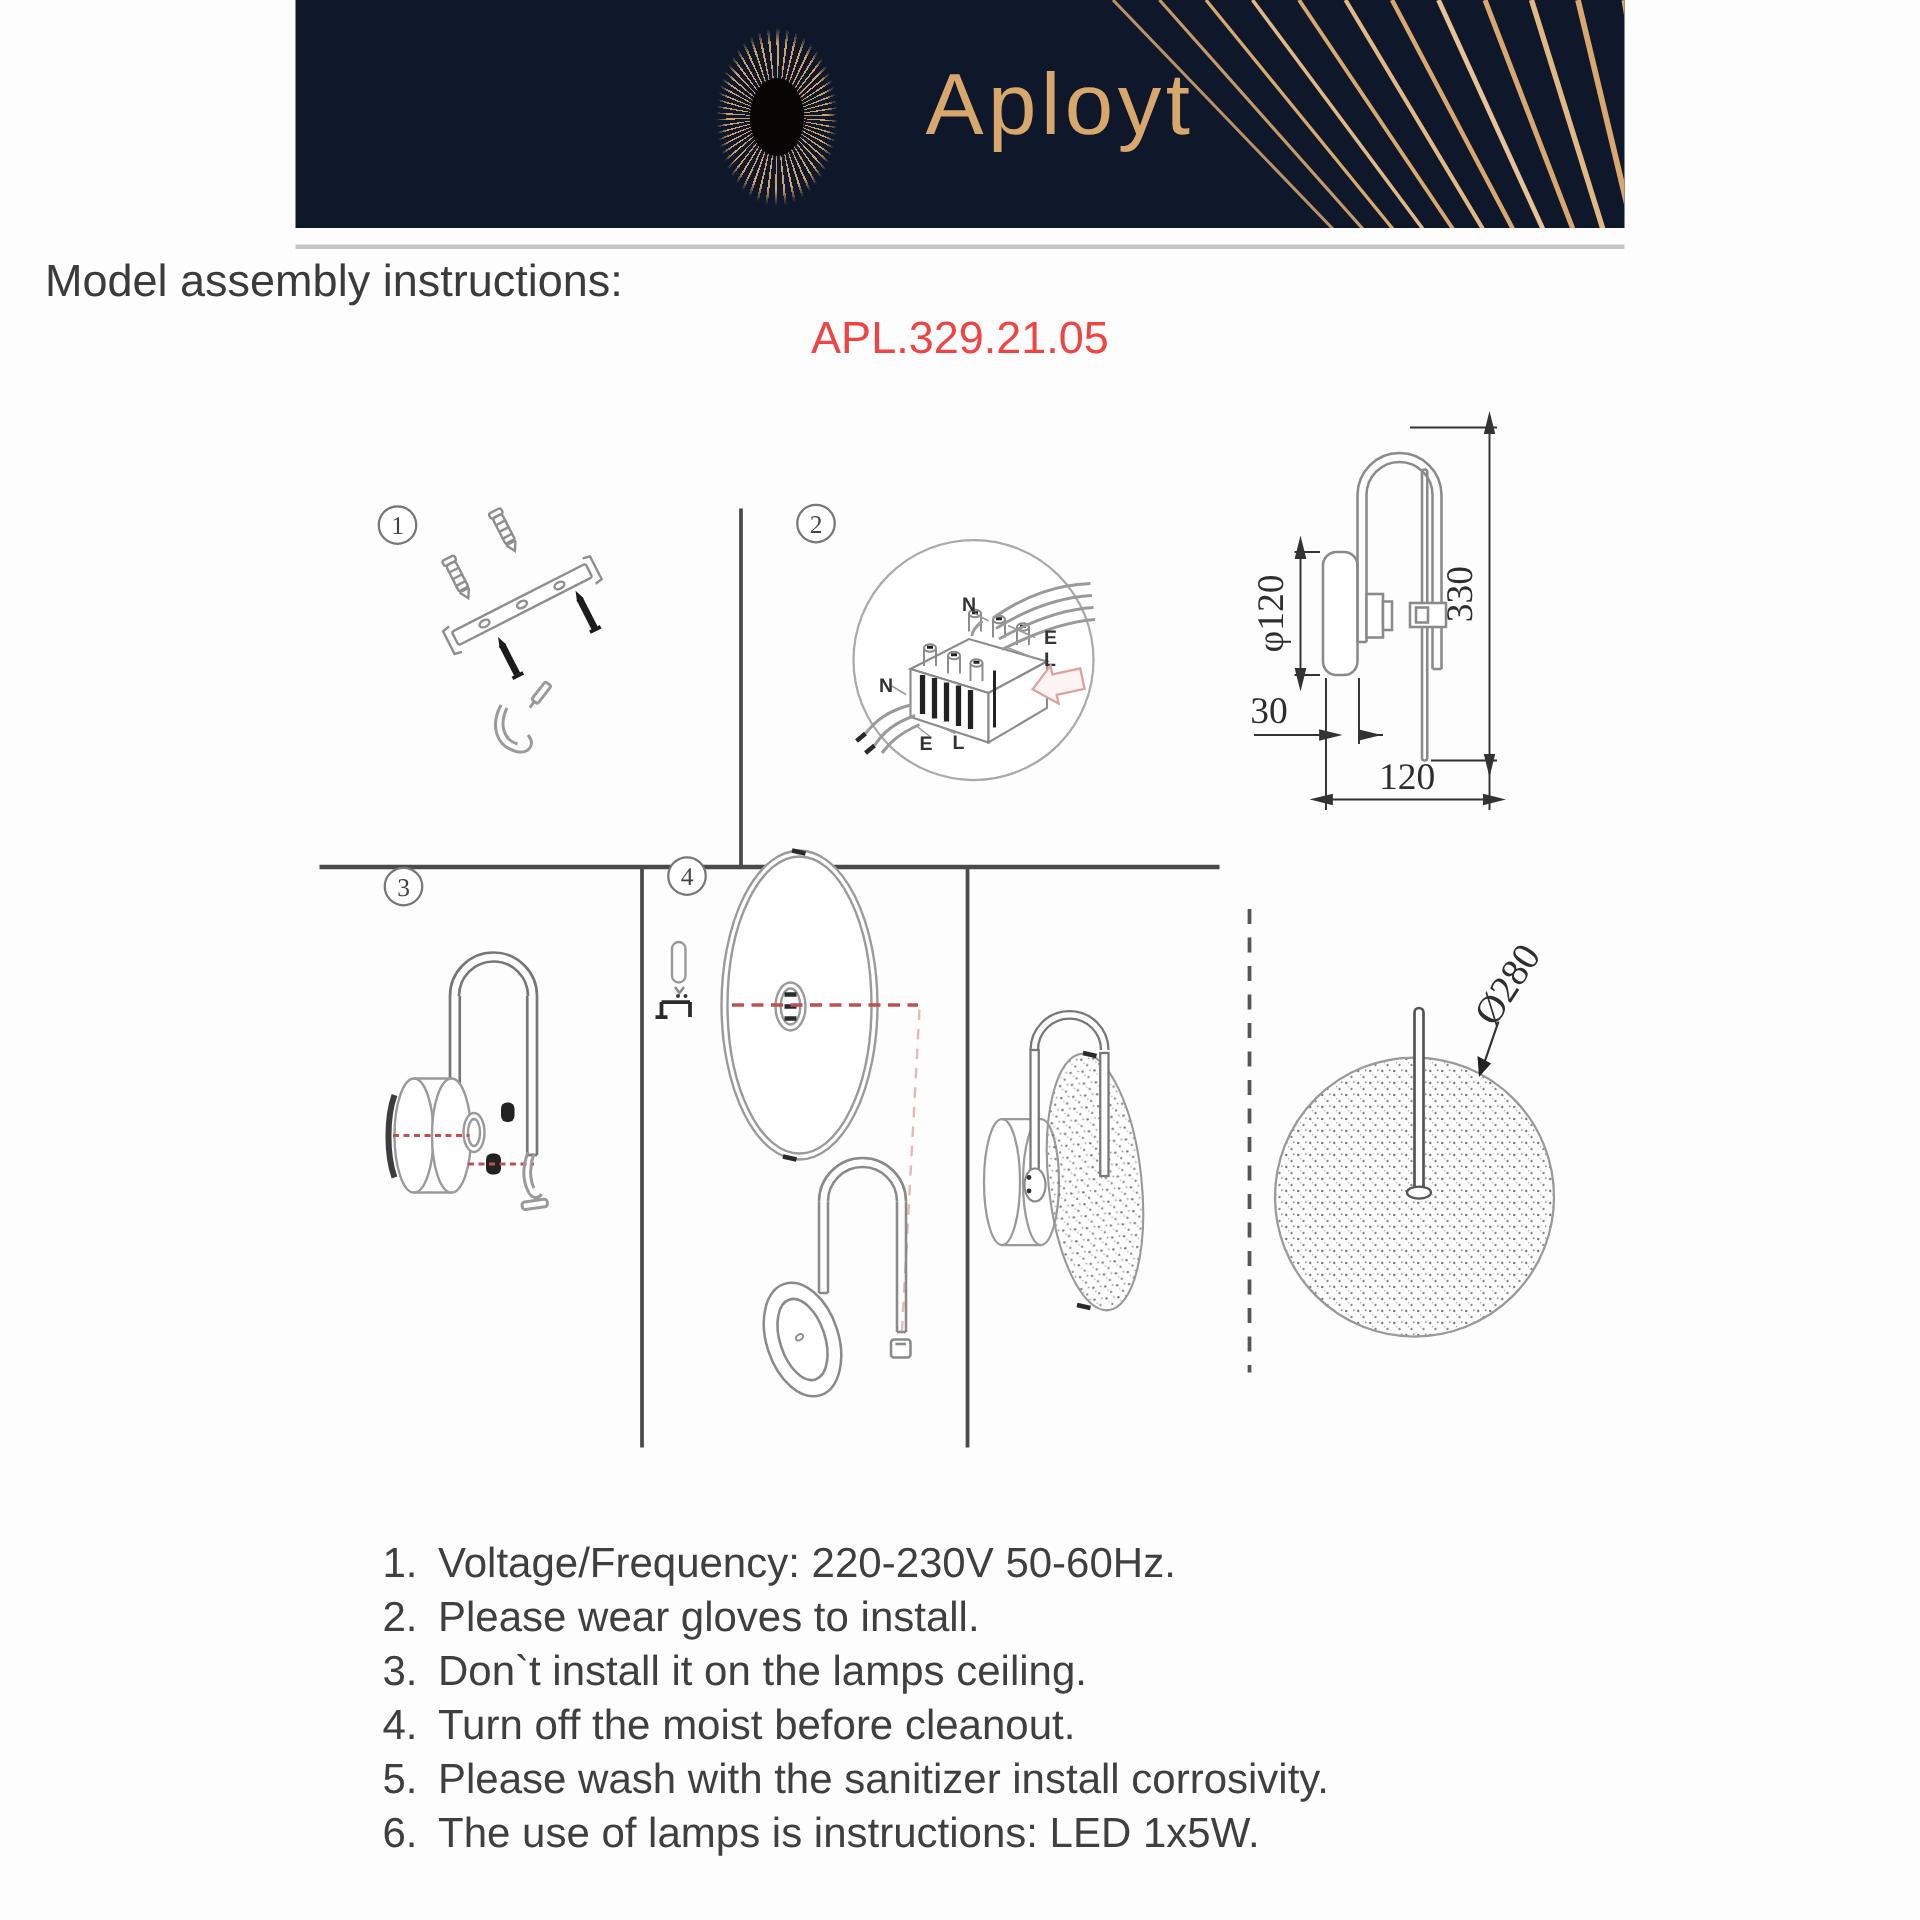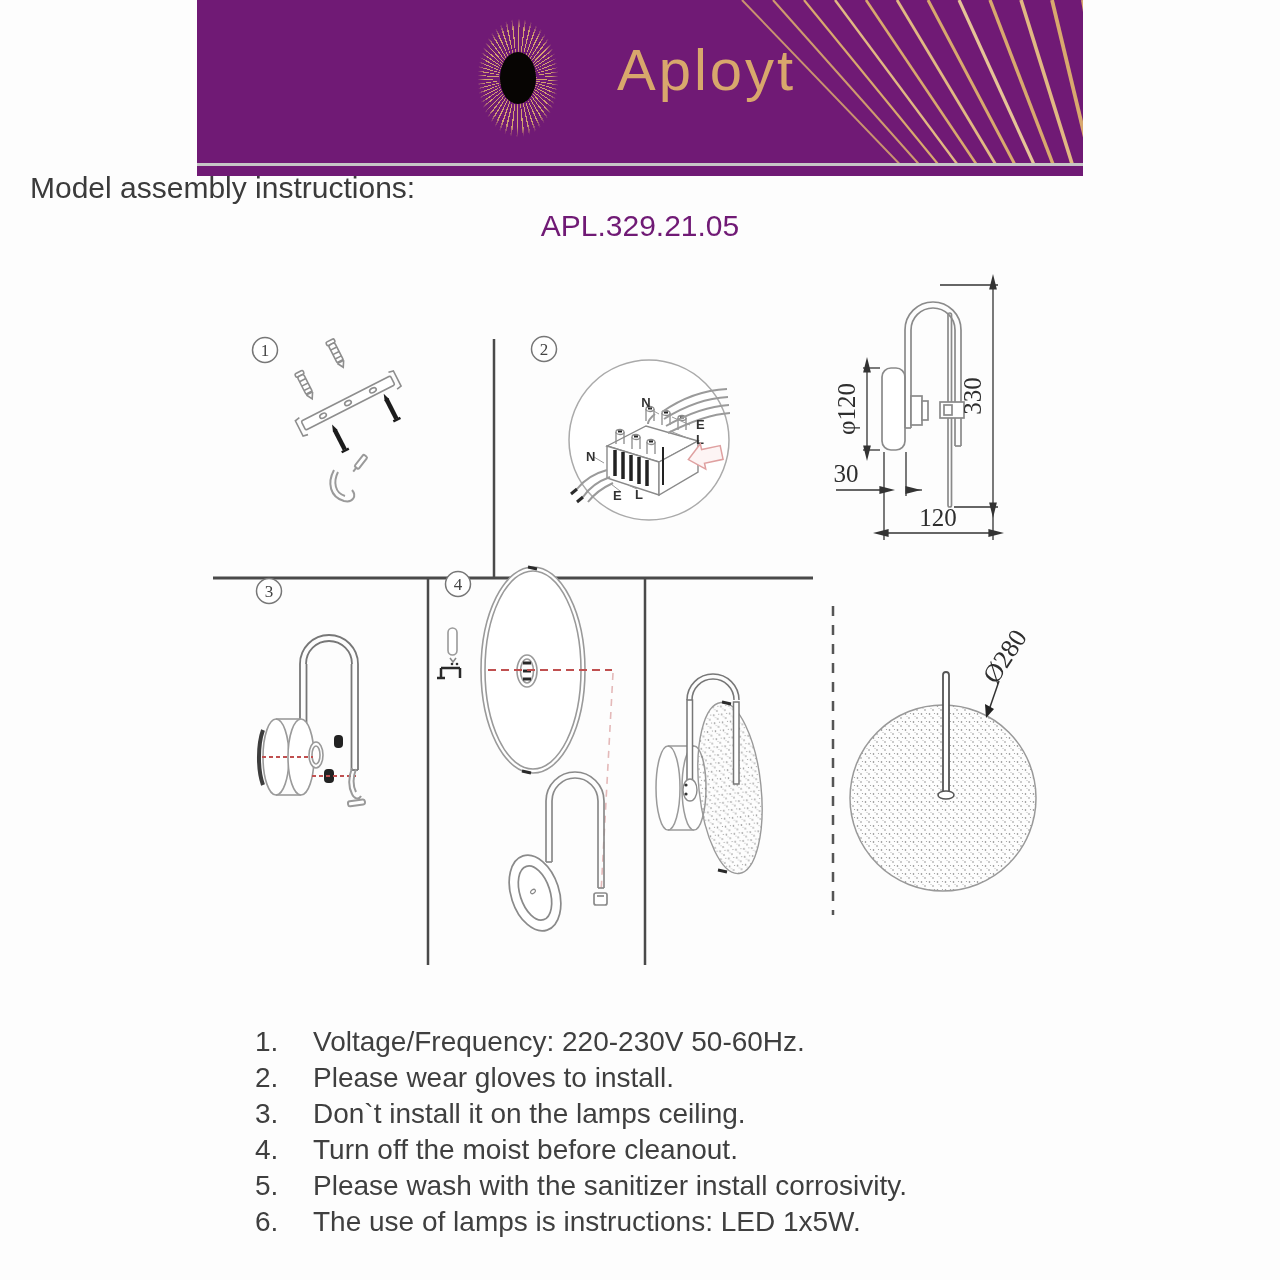--- a/index.html
+++ b/index.html
@@ -1,37 +1,37 @@
 <!DOCTYPE html>
 <html><head>
 <meta charset="utf-8">
 <style>
   html,body{margin:0;padding:0;background:#ffffff;}
   .page{position:relative;width:1280px;height:1280px;background:#fdfdfd;overflow:hidden;
         font-family:"Liberation Sans",sans-serif;}
   
-  .banner{position:absolute;left:197px;top:0;width:886px;height:176px;background:#701a75;overflow:hidden;}
+  .banner{position:absolute;left:197px;top:0;width:886px;height:152px;background:#0f172a;overflow:hidden;}
   .banner-underline{position:absolute;left:197px;top:163px;width:886px;height:3px;background:#c6c6c6;}
   .logo-burst{position:absolute;left:276px;top:12px;width:90px;height:132px;border-radius:50%;
       background:repeating-conic-gradient(from 0deg,rgba(217,168,110,0.95) 0deg 1.7deg,rgba(217,168,110,0) 1.7deg 6.2deg);
       -webkit-mask:radial-gradient(ellipse 50% 50% at 50% 50%,rgba(0,0,0,0) 30%,#000 43%,#000 74%,rgba(0,0,0,0) 90%);
       mask:radial-gradient(ellipse 50% 50% at 50% 50%,rgba(0,0,0,0) 30%,#000 43%,#000 74%,rgba(0,0,0,0) 90%);}
   .logo-core{position:absolute;left:303px;top:52px;width:36px;height:52px;border-radius:50%;background:#070503;}
   .brand{position:absolute;left:420px;top:36px;font-size:58px;letter-spacing:3px;color:#d8a76c;font-weight:400;}
   .rays{position:absolute;right:0;top:0;}
   
   .title{position:absolute;left:0;width:1280px;top:171px;text-align:left;font-size:30px;color:#3b3b3b;padding-left:30px;}
-  .model{position:absolute;left:0;width:1280px;top:209px;text-align:center;font-size:30px;color:#701a75;}
+  .model{position:absolute;left:0;width:1280px;top:209px;text-align:center;font-size:30px;color:#ef4444;}
   
   .diagram{position:absolute;left:0;top:0;}
   
   .instructions{position:absolute;left:255px;top:1024px;width:830px;font-size:28px;line-height:36px;color:#3f3f3f;}
   .instr-row{display:flex;}
   .instr-num{width:36px;flex:none;}
-  .instr-text{margin-left:22px;}
+  .instr-text{margin-left:1px;}
 </style>
 </head>
 <body>
 
 <div class="page">
 
   <div class="banner">
     <svg class="rays" width="886" height="163" viewBox="0 0 886 163">
       <g stroke="#d9a86e" fill="none">
         <line x1="545" y1="0" x2="958" y2="430" stroke-width="2" opacity="0.85"></line>

